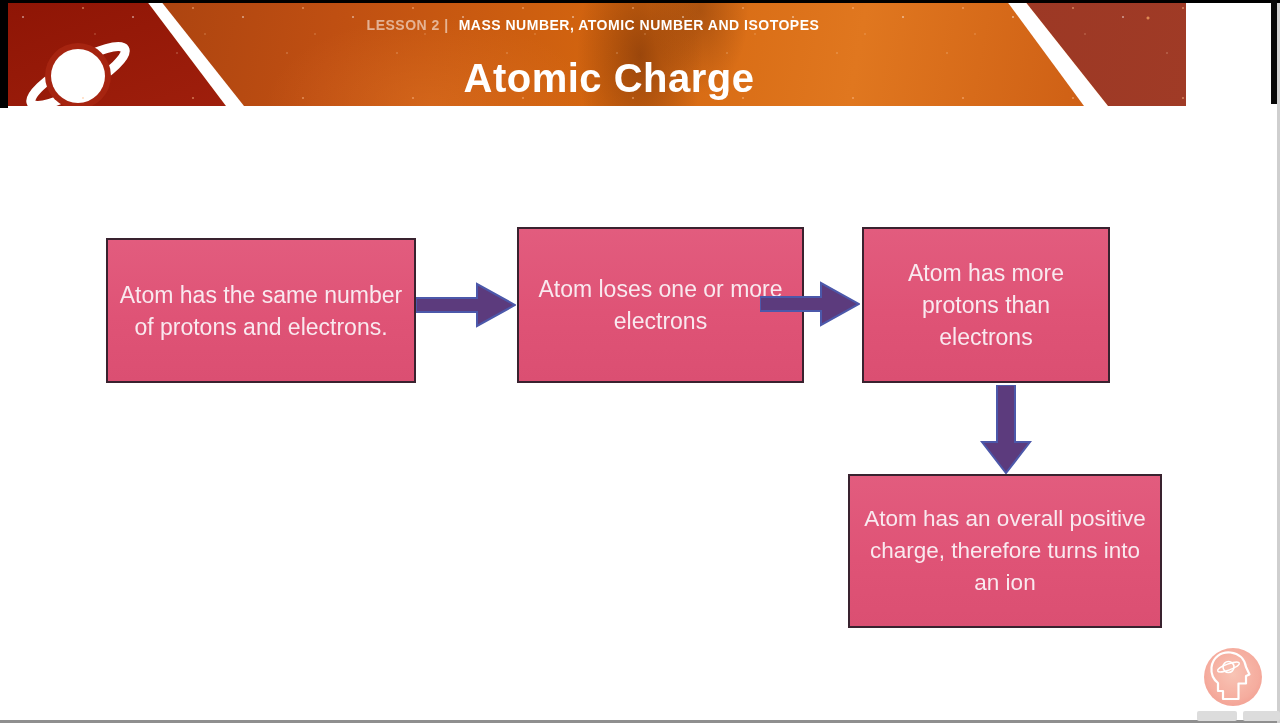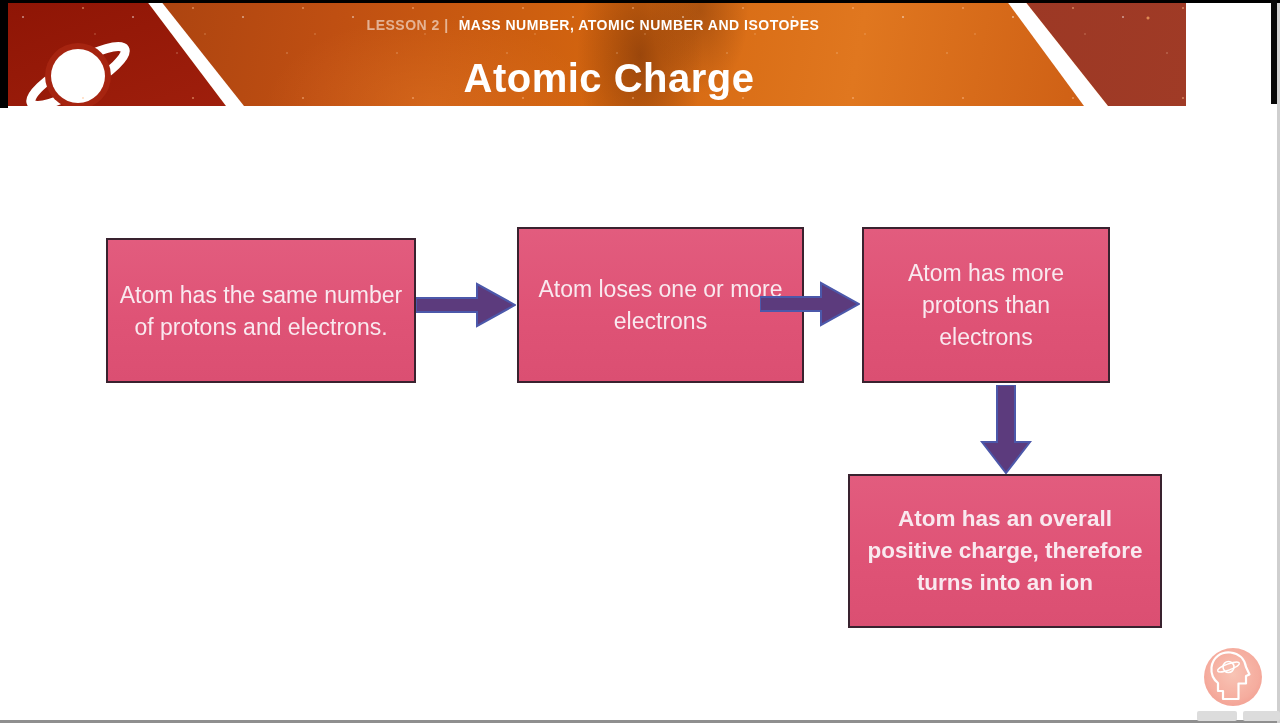--- a/index.html
+++ b/index.html
@@ -60,21 +60,21 @@
   
   .fbox{
     position:absolute;display:flex;align-items:center;justify-content:center;
     background:linear-gradient(180deg,#e25c7e 0%,#df5376 55%,#db4f72 100%);
     border:2px solid #39222f;color:#f9e9ef;text-align:center;
     font-size:23px;line-height:32px;padding:0 9px;
   }
   .fbox.b1{left:106px;top:238px;width:310px;height:145px;}
   .fbox.b2{left:517px;top:227px;width:287px;height:156px;}
   .fbox.b3{left:862px;top:227px;width:248px;height:156px;}
-  .fbox.b4{left:848px;top:474px;width:314px;height:154px;font-size:22.5px;padding:0 6px;font-weight:bold;}
+  .fbox.b4{left:848px;top:474px;width:314px;height:154px;font-size:22.5px;padding:0 6px;}
   .arrow{position:absolute;}
   .arrow.a1{left:416px;top:282px;}
   .arrow.a2{left:760px;top:281px;}
   .arrow.a3{left:980px;top:385px;}
 
   
   .watermark{position:absolute;left:1202px;top:646px;opacity:.88;}
 
   
   .top-line{position:absolute;left:0;top:0;width:1280px;height:3px;background:#000;z-index:50;}

